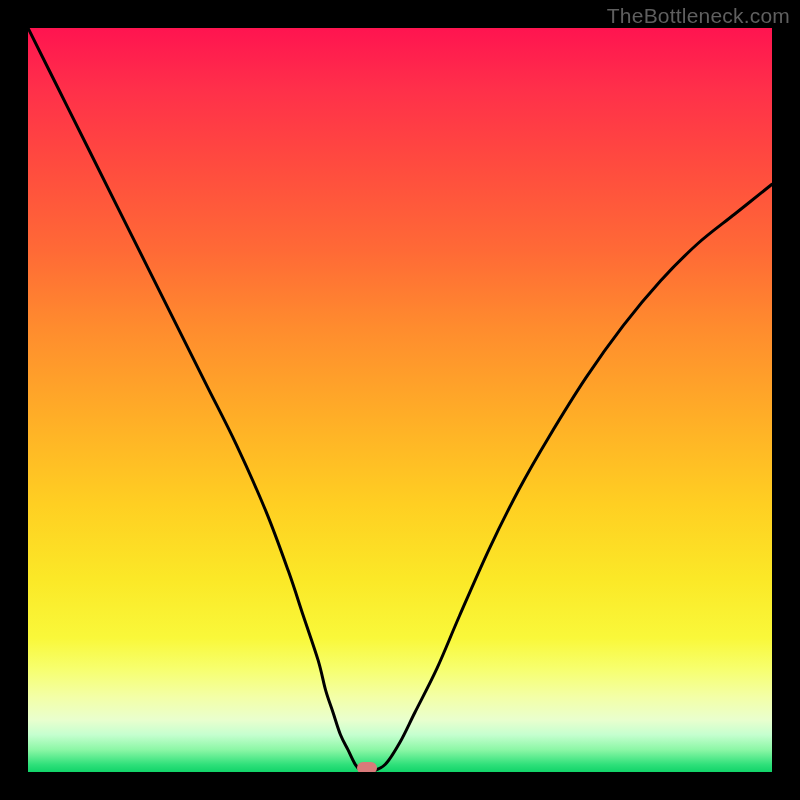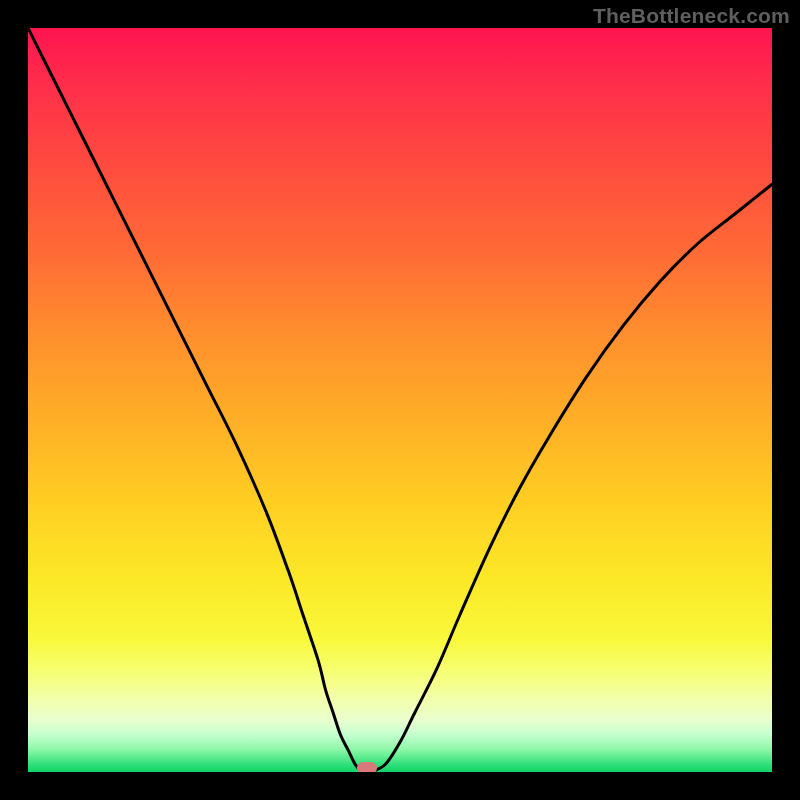--- a/index.html
+++ b/index.html
@@ -61,21 +61,21 @@
     border-radius: 6px;
     background: #d97a7a;
     transform: translate(-50%, -50%);
   }
   .watermark {
     position: absolute;
     top: 4px;
     right: 10px;
     color: #5f5f5f;
     font-size: 21px;
-    font-weight: 700;
+    font-weight: 400;
     letter-spacing: 0.2px;
   }
 </style>
 </head>
 <body>
 
 <div class="frame">
 
   <div class="plot-area">
     <div class="gradient-bg"></div>

